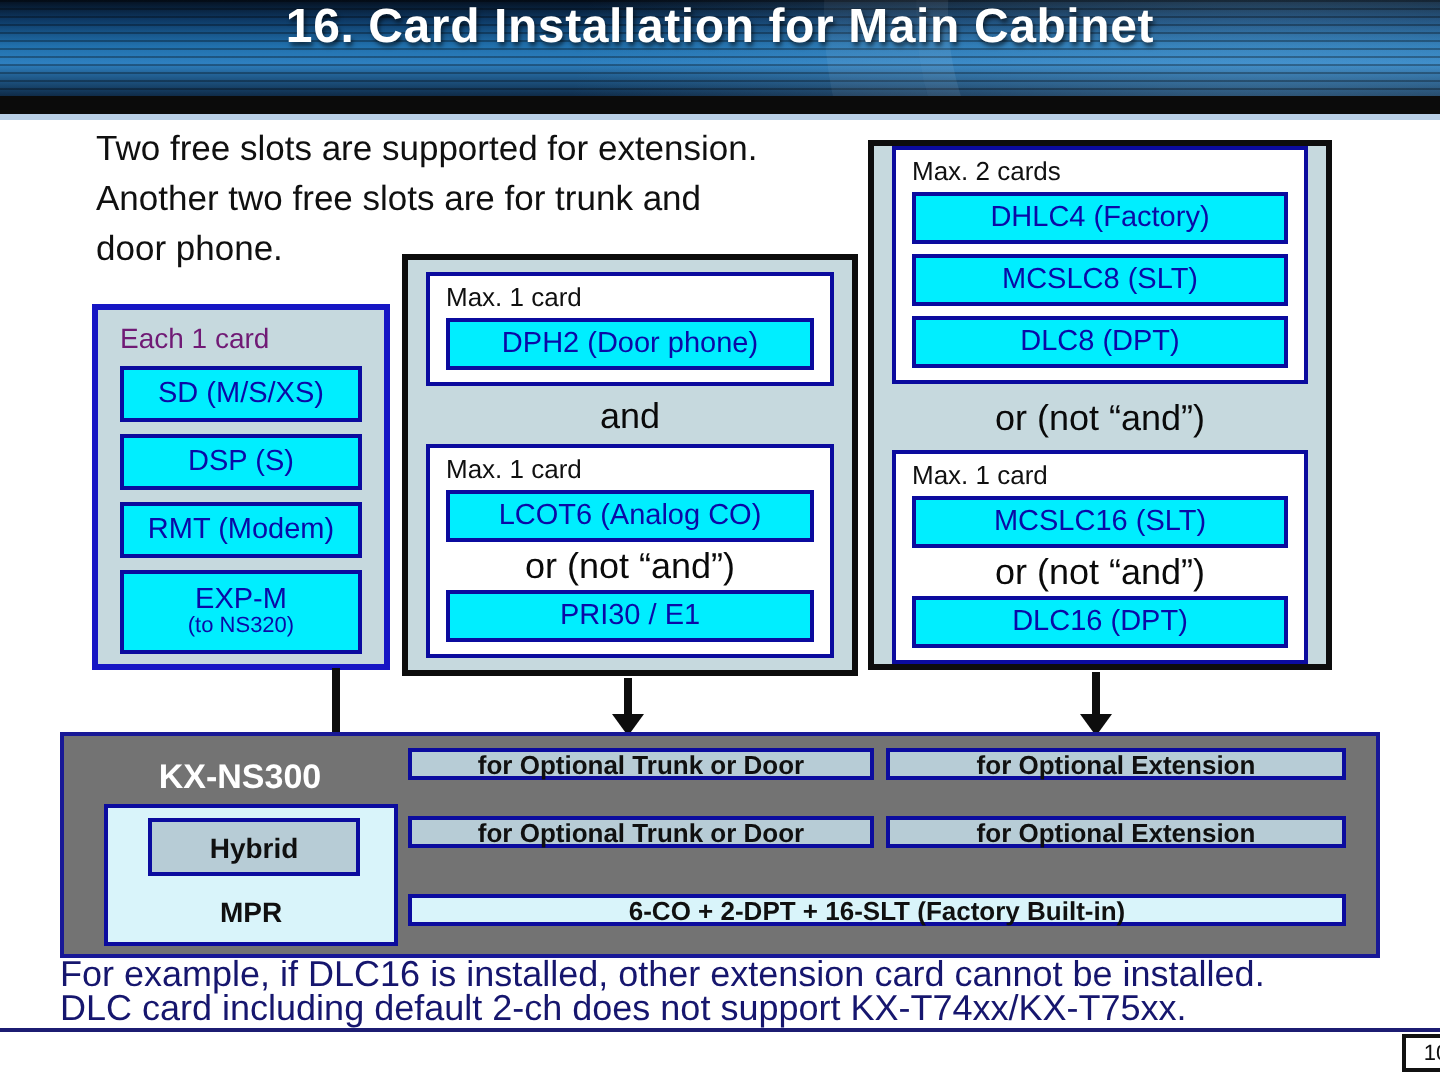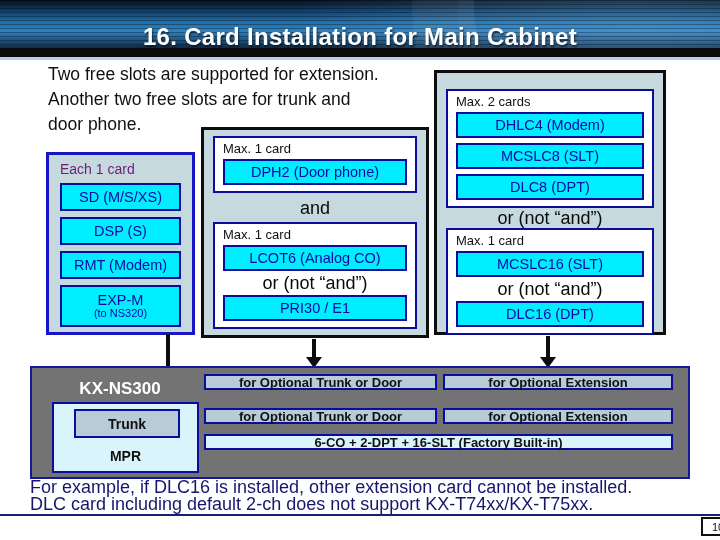--- a/index.html
+++ b/index.html
@@ -9,21 +9,21 @@
     position: relative; width: 720px; height: 540px;
     background: #ffffff; overflow: hidden; margin: 0 auto;
   }
   
   .header {
     position: absolute; left: 0; top: 0; width: 720px; height: 51px;
     background:
       radial-gradient(circle at 88% 170%, rgba(130,195,240,0.30) 0%, rgba(130,195,240,0) 55%),
       linear-gradient(180deg, #05101f 0%, #0e3a66 20%, #2170ac 45%, #2e80c0 62%, #164066 86%, #0a1c33 100%);
     overflow: hidden;
-    display: flex; align-items: flex-end; justify-content: center;
+    display: flex; align-items: flex-start; justify-content: center;
   }
   .header::before {
     content: ""; position: absolute; inset: 0;
     background: repeating-linear-gradient(180deg, rgba(0,0,0,0.30) 0 1px, transparent 1px 4px);
   }
   .header::after {
     content: ""; position: absolute; right: -50px; top: -150px;
     width: 280px; height: 280px; border-radius: 50%;
     border: 16px solid rgba(255,255,255,0.07);
     box-shadow: 0 0 0 46px rgba(255,255,255,0.05);
@@ -50,21 +50,21 @@
     font-size: 14.5px; display: flex; align-items: center; justify-content: center;
     flex: none;
   }
   .left-box { left: 46px; top: 152px; width: 149px; height: 183px; padding: 6px 11px 8px; gap: 6px; }
   .left-box .box-label { margin-bottom: 0; }
   .left-box .card { height: 28px; }
   .card.two-line { height: 42px; flex-direction: column; line-height: 1.05; }
   .card .sub { font-size: 11px; }
 
   .mid-box { left: 201px; top: 127px; width: 228px; height: 211px; padding: 6px 9px; justify-content: space-between; }
-  .right-box { left: 434px; top: 70px; width: 232px; height: 265px; padding: 16px 9px; justify-content: space-between; }
+  .right-box { left: 434px; top: 70px; width: 232px; height: 265px; padding: 0 9px; justify-content: space-between; }
   .subbox { background: #ffffff; border: 2px solid #0b0b9e; padding: 3px 8px 6px; display: flex; flex-direction: column; }
   .sub-label { font-size: 13px; color: #101010; margin-bottom: 3px; }
   .subbox .card { height: 26px; }
   .subbox .card + .connector, .subbox .connector + .card { margin-top: 2px; }
   .subbox .card + .card { margin-top: 5px; }
   .connector { font-size: 18px; color: #0a0a0a; text-align: center; line-height: 20px; flex: none; }
 
   
   .arrow { position: absolute; width: 16px; }
   .arrow .shaft { position: absolute; left: 50%; top: 0; transform: translateX(-50%);
@@ -91,21 +91,21 @@
     display: flex; align-items: center; justify-content: center; }
   .mpr-label { position: absolute; left: 0; bottom: 7px; width: 100%;
     text-align: center; font-size: 14px; color: #101010; }
   .slot-box { position: absolute; height: 16px; background: #b7ccd6; border: 2px solid #0b0b9e;
     color: #101010; font-size: 13px; display: flex; align-items: center; justify-content: center; }
   .slot-box.pale { background: #d9f4fa; }
   .r1c1 { left: 172px; top: 6px;  width: 233px; }
   .r1c2 { left: 411px; top: 6px;  width: 230px; }
   .r2c1 { left: 172px; top: 40px; width: 233px; }
   .r2c2 { left: 411px; top: 40px; width: 230px; }
-  .r3   { left: 172px; top: 66px; width: 469px; }
+  .r3   { left: 172px; top: 79px; width: 469px; }
 
   
   .note { position: absolute; left: 30px; top: 479px; width: 650px;
     font-size: 18px; line-height: 17px; color: #16166e; }
   .bottom-line { position: absolute; left: 0; top: 514px; width: 720px; height: 2px; background: #1c1c72; }
   .page-box { position: absolute; left: 701px; top: 517px; width: 34px; height: 19px;
     background: #ffffff; border: 2px solid #111111; color: #111111; font-size: 11px;
     display: flex; align-items: center; justify-content: center; overflow: hidden; }
 </style>
 </head>
@@ -146,21 +146,21 @@
       <div class="sub-label">Max. 1 card</div>
       <div class="card">LCOT6 (Analog CO)</div>
       <div class="connector">or (not “and”)</div>
       <div class="card">PRI30 / E1</div>
     </div>
   </div>
 
   <div class="gbox dark-border right-box">
     <div class="subbox">
       <div class="sub-label">Max. 2 cards</div>
-      <div class="card">DHLC4 (Modem)</div>
+      <div class="card">DHLC4 (Factory)</div>
       <div class="card">MCSLC8 (SLT)</div>
       <div class="card">DLC8 (DPT)</div>
     </div>
     <div class="connector">or (not “and”)</div>
     <div class="subbox">
       <div class="sub-label">Max. 1 card</div>
       <div class="card">MCSLC16 (SLT)</div>
       <div class="connector">or (not “and”)</div>
       <div class="card">DLC16 (DPT)</div>
     </div>
@@ -175,21 +175,21 @@
       <div class="head"></div>
   </div>
   <div class="arrow arrow-3">
     <div class="shaft"></div>
       <div class="head"></div>
   </div>
 
   <div class="panel">
     <div class="model">KX-NS300</div>
     <div class="pale-box">
-      <div class="option-box">Trunk</div>
+      <div class="option-box">Hybrid</div>
       <div class="mpr-label">MPR</div>
     </div>
     <div class="slot-box r1c1">for Optional Trunk or Door</div>
     <div class="slot-box r1c2">for Optional Extension</div>
     <div class="slot-box r2c1">for Optional Trunk or Door</div>
     <div class="slot-box r2c2">for Optional Extension</div>
     <div class="slot-box pale r3">6-CO + 2-DPT + 16-SLT (Factory Built-in)</div>
   </div>
 
   <p class="note">

